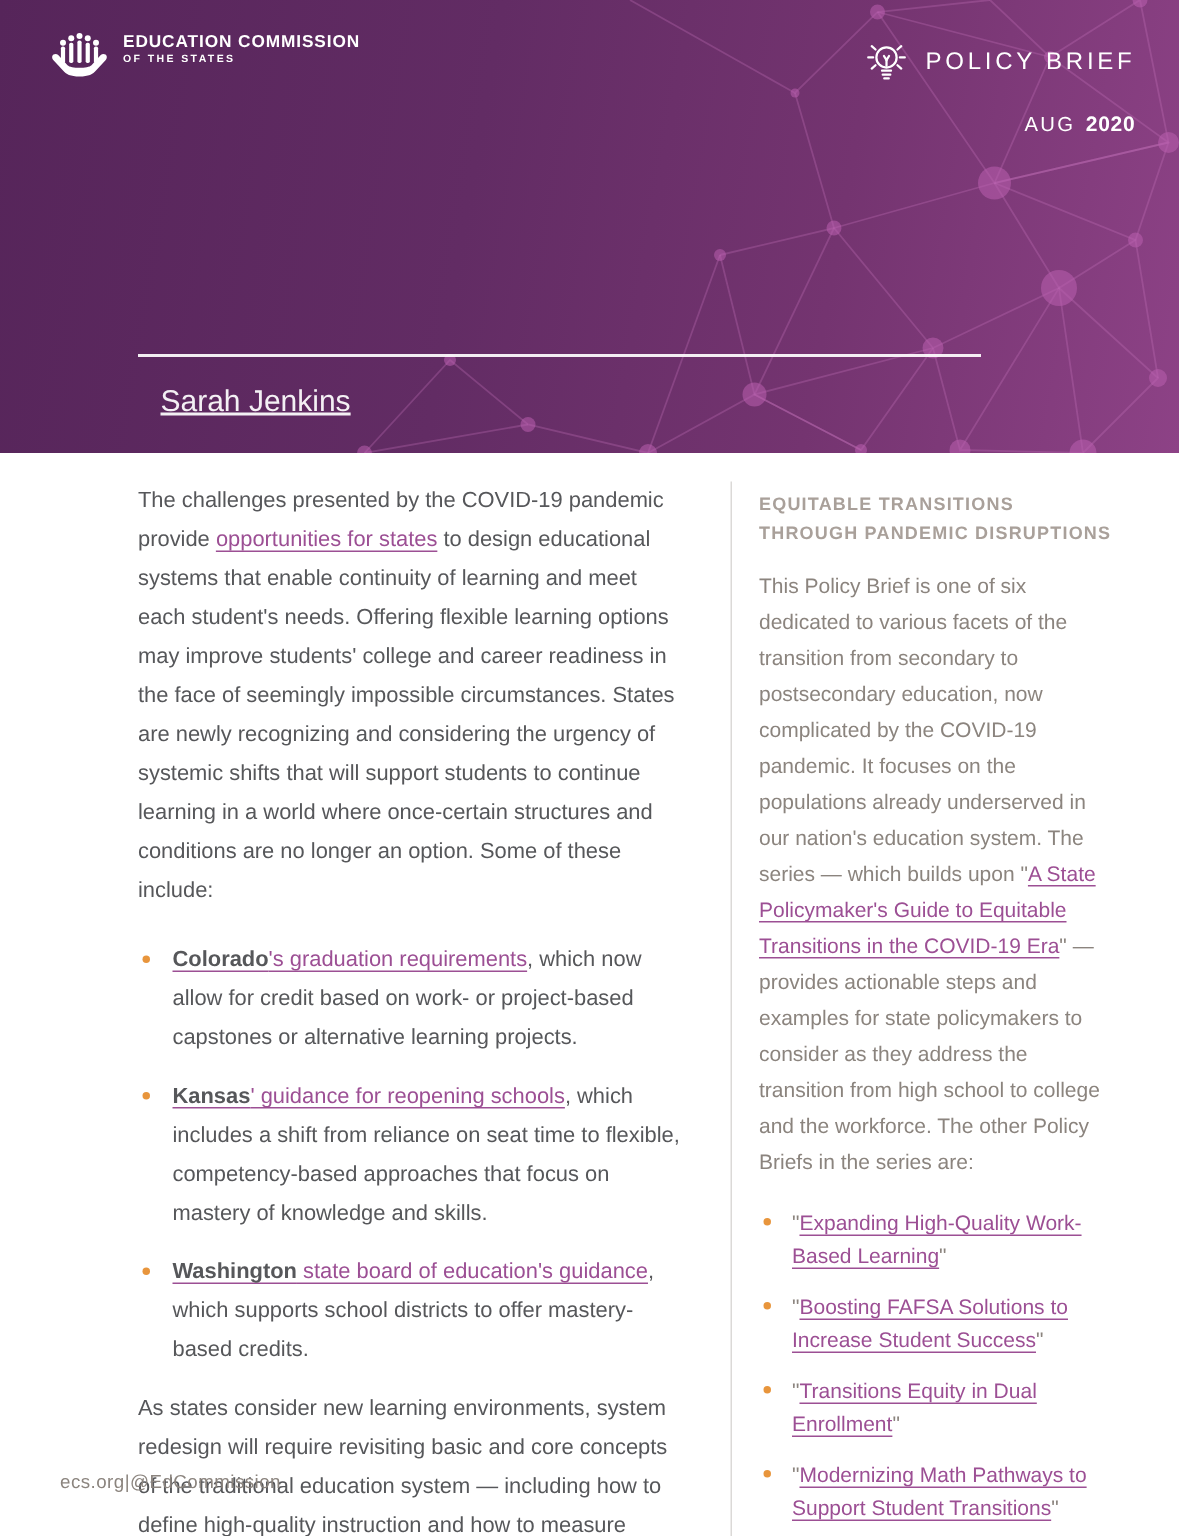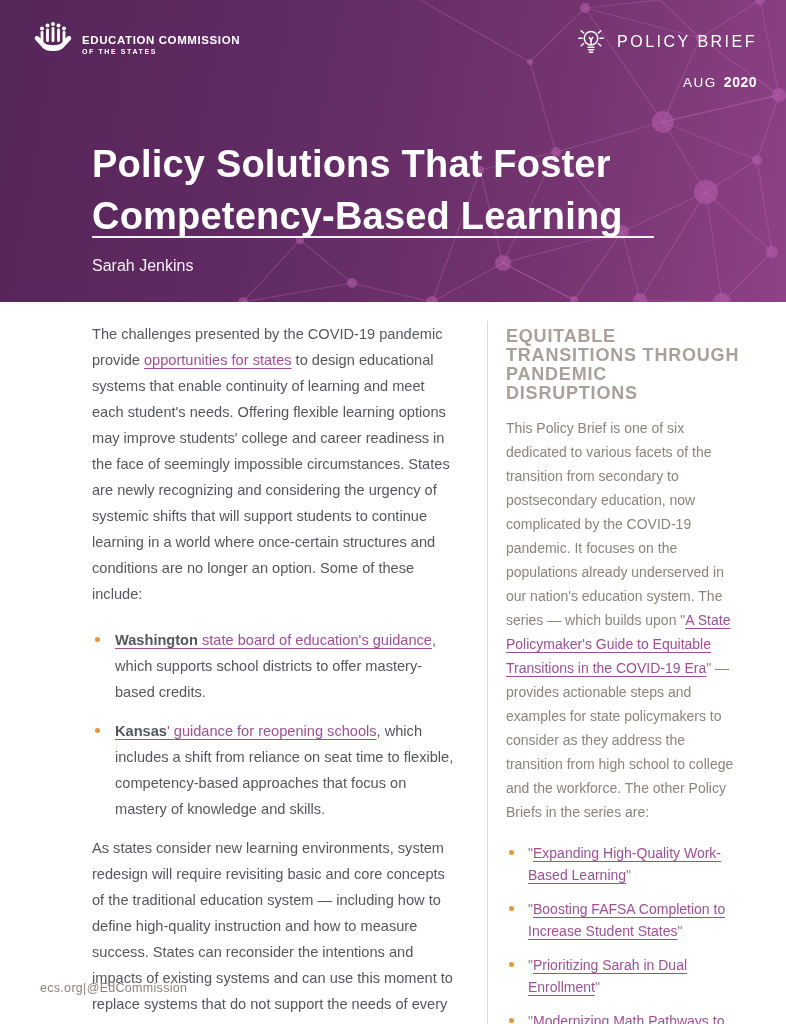--- a/index.html
+++ b/index.html
@@ -9,36 +9,36 @@
     background:#ffffff; overflow:hidden;
     font-family:"Liberation Sans","DejaVu Sans",sans-serif;
   }
   
   .header {
     position:absolute; top:0; left:0; width:786px; height:302px;
     background:linear-gradient(100deg,#56255a 0%,#622c64 40%,#743470 70%,#8d4286 100%);
     overflow:hidden;
   }
   .net { position:absolute; top:0; left:0; width:786px; height:302px; }
-  .logo { position:absolute; top:22px; left:33px; display:flex; align-items:flex-end; gap:9px; color:#ffffff; }
+  .logo { position:absolute; top:22px; left:33px; display:flex; align-items:flex-start; gap:9px; color:#ffffff; }
   .logo-text .l1 { font-size:11.5px; font-weight:bold; letter-spacing:0.6px; }
   .logo-text .l2 { font-size:7px; font-weight:bold; letter-spacing:1.6px; margin-top:2px; }
   .brief-tag {
     position:absolute; top:26px; right:29px; display:flex; align-items:center; gap:11px;
     color:#ffffff; font-size:16px; font-weight:400; letter-spacing:2.5px;
   }
   .date-tag { position:absolute; top:74px; right:29px; color:#ffffff; display:flex; align-items:baseline; gap:7px;margin-left:24px; }
   .date-tag .month { font-size:13.5px; letter-spacing:1.5px; font-weight:400; }
   .date-tag .year  { font-size:14px; font-weight:bold; letter-spacing:0.5px; }
   .doc-title {
     position:absolute; top:138px; left:92px; width:600px;
     color:#ffffff; font-size:38px; line-height:52px; font-weight:bold; letter-spacing:0.2px;
   }
   .title-rule { position:absolute; top:236px; left:92px; width:562px; height:2px; background:rgba(255,255,255,0.92); }
-  .author { position:absolute; top:257px; left:92px; color:rgba(255,255,255,0.93); font-size:16px; font-weight:400; }
+  .author { position:absolute; top:257px; left:107px; color:rgba(255,255,255,0.93); font-size:20px; font-weight:400;text-decoration:underline; }
   
   .left-col {
     position:absolute; top:321px; left:92px; width:368px;
     color:#56575a; font-size:14.6px; line-height:26px;
   }
   .left-col p { margin-bottom:14px; }
   .left-col ul { list-style:none; margin:20px 0 8px 0; }
   .left-col li { position:relative; padding-left:23px; margin-bottom:13px; }
   .left-col li::before {
     content:""; position:absolute; left:3px; top:10px; width:5px; height:5px;
@@ -46,21 +46,21 @@
   }
   a.plink { color:#9c4f94; text-underline-offset:3px; }
   a.plink b.state { color:#56575a; font-weight:bold; }
   
   .sidebar {
     position:absolute; top:321px; left:487px; width:256px; min-height:618px;
     border-left:1px solid #dbd9d7; padding-left:18px;
     color:#8b847e; font-size:14px; line-height:24px;
   }
   .sidebar h2 {
-    color:#a9a09a; font-size:18px; line-height:19px; font-weight:bold;
+    color:#a9a09a; font-size:12px; line-height:19px; font-weight:bold;
     letter-spacing:0.8px; margin:6px 0 13px 0;
   }
   .sidebar .sbody { margin-bottom:16px; }
   .sidebar ul { list-style:none; margin-top:18px; }
   .sidebar li { position:relative; padding-left:22px; margin-bottom:12px; line-height:22px; }
   .sidebar li::before {
     content:""; position:absolute; left:3px; top:8px; width:5px; height:5px;
     border-radius:50%; background:#e8953c;
   }
   
@@ -159,47 +159,44 @@
           <path d="M23.8,18.6 L26.5,21"></path>
       </svg>
       <span>POLICY BRIEF</span>
     </div>
 
     <div class="date-tag">
       <span class="month">AUG</span>
       <span class="year">2020</span>
     </div>
 
-    <h1 class="doc-title">
-      <span>Policy Solutions That Foster</span><br>
-      <span>Competency-Based Learning</span>
-    </h1>
     <div class="title-rule"></div>
     <div class="author">Sarah Jenkins</div>
   </div>
 
   <div class="left-col">
     <p><span>The challenges presented by the COVID-19 pandemic provide </span><a href="#" class="plink"><span>opportunities for states</span></a><span> to design educational systems that enable continuity of learning and meet each student's needs. Offering flexible learning options may improve students' college and career readiness in the face of seemingly impossible circumstances. States are newly recognizing and considering the urgency of systemic shifts that will support students to continue learning in a world where once-certain structures and conditions are no longer an option. Some of these include:</span></p>
 
     <ul>
+      <li><a href="#" class="plink"><b class="state">Colorado</b><span>'s graduation requirements</span></a><span>, which now allow for credit based on work- or project-based capstones or alternative learning projects.</span></li>
+      <li><a href="#" class="plink"><b class="state">Kansas</b><span>' guidance for reopening schools</span></a><span>, which includes a shift from reliance on seat time to flexible, competency-based approaches that focus on mastery of knowledge and skills.</span></li>
       <li><a href="#" class="plink"><b class="state">Washington</b><span> state board of education's guidance</span></a><span>, which supports school districts to offer mastery-based credits.</span></li>
-      <li><a href="#" class="plink"><b class="state">Kansas</b><span>' guidance for reopening schools</span></a><span>, which includes a shift from reliance on seat time to flexible, competency-based approaches that focus on mastery of knowledge and skills.</span></li>
     </ul>
 
     <p>As states consider new learning environments, system redesign will require revisiting basic and core concepts of the traditional education system — including how to define high-quality instruction and how to measure success. States can reconsider the intentions and impacts of existing systems and can use this moment to replace systems that do not support the needs of every learner with resilient and equitable education systems that provide each student with a personalized pathway to success regardless of future uncertainties, ability, income, language, race, ethnicity or location.</p>
   </div>
 
   <aside class="sidebar">
     <h2>EQUITABLE TRANSITIONS THROUGH PANDEMIC DISRUPTIONS</h2>
     <p class="sbody"><span>This Policy Brief is one of six dedicated to various facets of the transition from secondary to postsecondary education, now complicated by the COVID-19 pandemic. It focuses on the populations already underserved in our nation's education system. The series — which builds upon "</span><a href="#" class="plink"><span>A State Policymaker's Guide to Equitable Transitions in the COVID-19 Era</span></a><span>" — provides actionable steps and examples for state policymakers to consider as they address the transition from high school to college and the workforce. The other Policy Briefs in the series are:</span></p>
 
     <ul>
       <li><span>"</span><a href="#" class="plink"><span>Expanding High-Quality Work-Based Learning</span></a><span>"</span></li>
-      <li><span>"</span><a href="#" class="plink"><span>Boosting FAFSA Completion to Increase Student States</span></a><span>"</span></li>
-      <li><span>"</span><a href="#" class="plink"><span>Prioritizing Sarah in Dual Enrollment</span></a><span>"</span></li>
+      <li><span>"</span><a href="#" class="plink"><span>Boosting FAFSA Solutions to Increase Student Success</span></a><span>"</span></li>
+      <li><span>"</span><a href="#" class="plink"><span>Transitions Equity in Dual Enrollment</span></a><span>"</span></li>
       <li><span>"</span><a href="#" class="plink"><span>Modernizing Math Pathways to Support Student Transitions</span></a><span>"</span></li>
 
     </ul>
   </aside>
 
   <div class="footer">
     <a href="#">ecs.org</a>
     <span>|</span>
     <a href="#">@EdCommission</a>
   </div>

